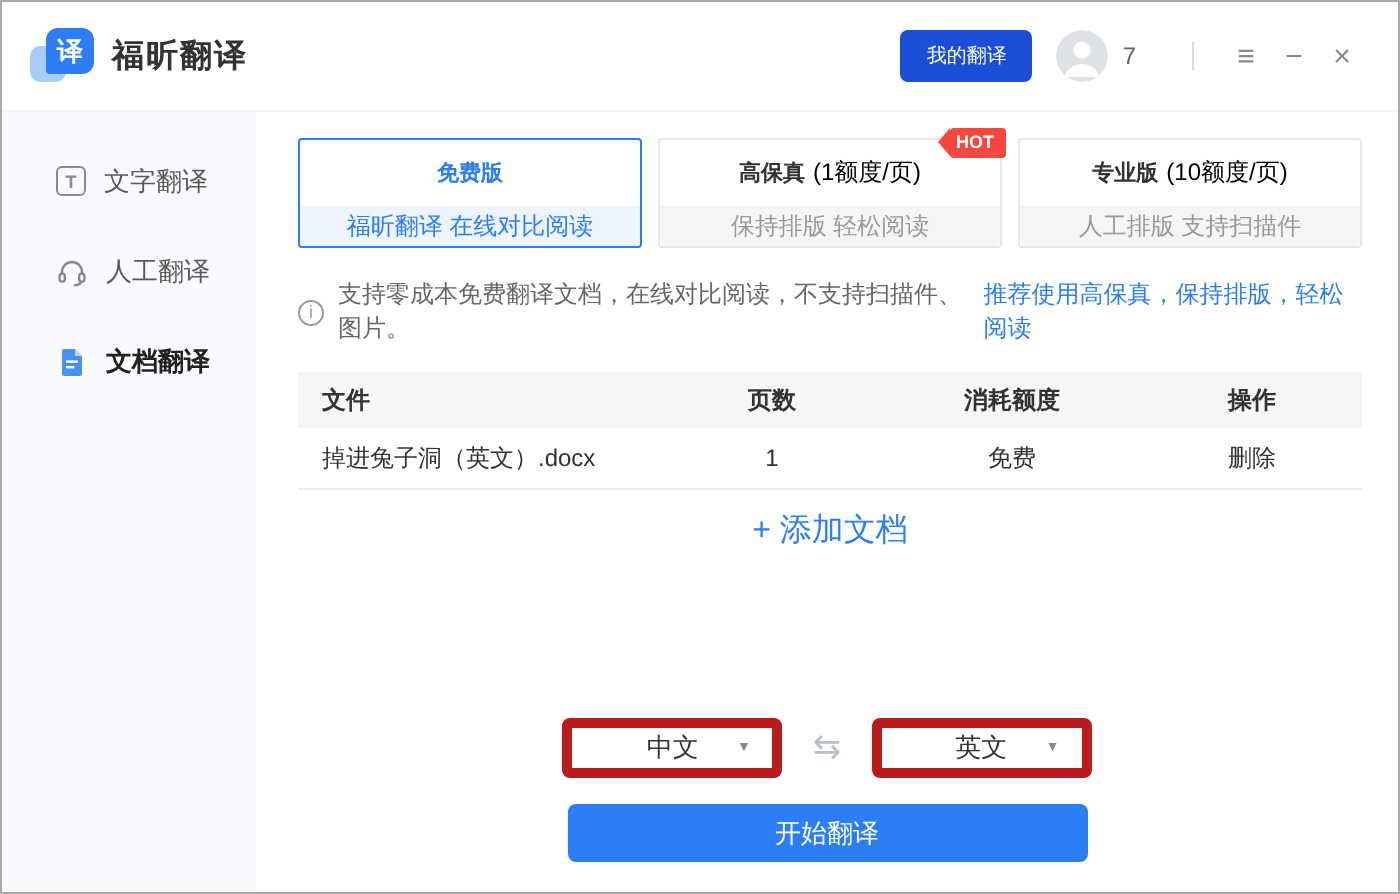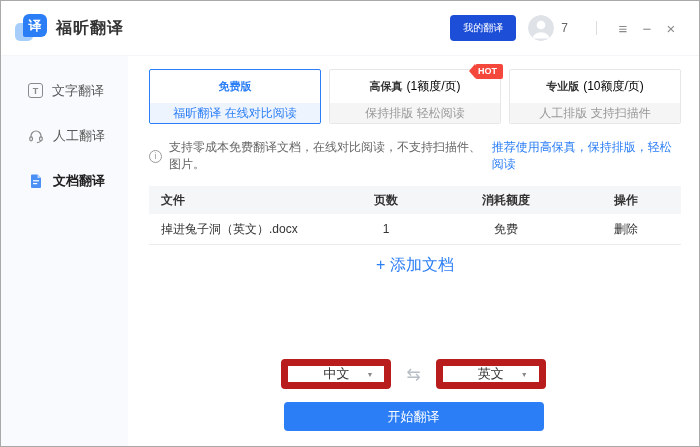--- a/index.html
+++ b/index.html
@@ -56,21 +56,21 @@
   .tdata { height:31px; color:#333; border-bottom:1px solid #ececec; }
   .col-file { flex:1; padding-left:12px; text-align:left; }
   .col-pages { width:110px; text-align:center; }
   .col-quota { width:130px; text-align:center; }
   .col-action { width:110px; text-align:center; }
   .add-doc { margin-top:10px; text-align:center; font-size:16px; color:#2b7ef5; cursor:pointer; }
 
   
   .bottom-group { position:absolute; top:303px; left:0; right:0; display:flex; flex-direction:column; align-items:center; }
   .lang-row { display:flex; align-items:center; }
-  .lang-select { width:110px; height:30px; border:7px solid #b91c1c; border-radius:4px; position:relative; display:flex; align-items:center; justify-content:center; font-size:13px; color:#333; cursor:pointer; background:#fff; }
+  .lang-select { width:110px; height:30px; border:5px solid #b91c1c; border-radius:4px; position:relative; display:flex; align-items:center; justify-content:center; font-size:13px; color:#333; cursor:pointer; background:#fff; }
   .caret { position:absolute; right:11px; top:50%; transform:translateY(-50%); font-size:7px; color:#888; }
   .swap { margin:0 15px; font-size:17px; color:#b9bfc6; cursor:pointer; }
   .start-btn { margin-top:13px; width:260px; height:29px; background:#2b7ef5; border:none; border-radius:4px; color:#fff; font-size:13px; cursor:pointer; }
 </style>
 </head>
 <body>
 
 <div class="window">
 
   <div class="header">

